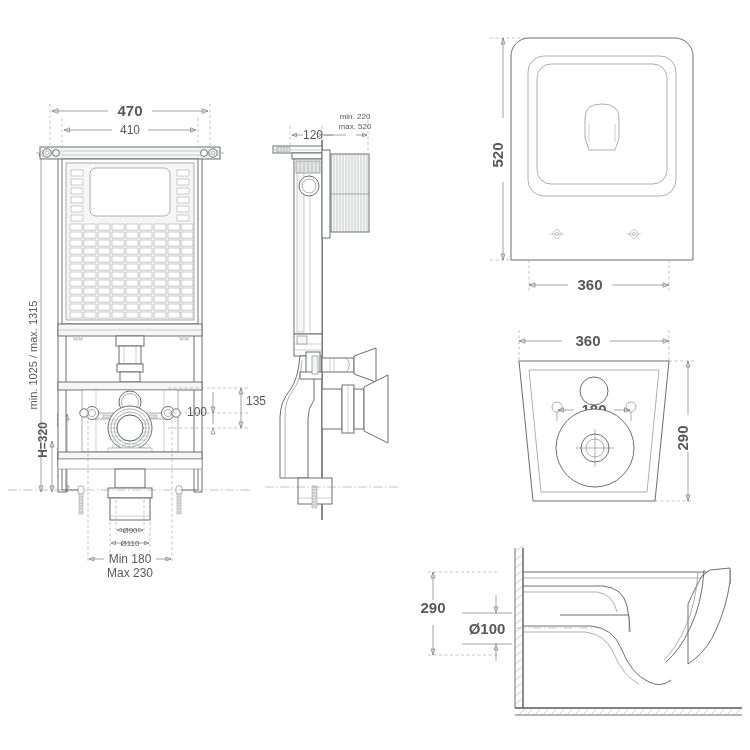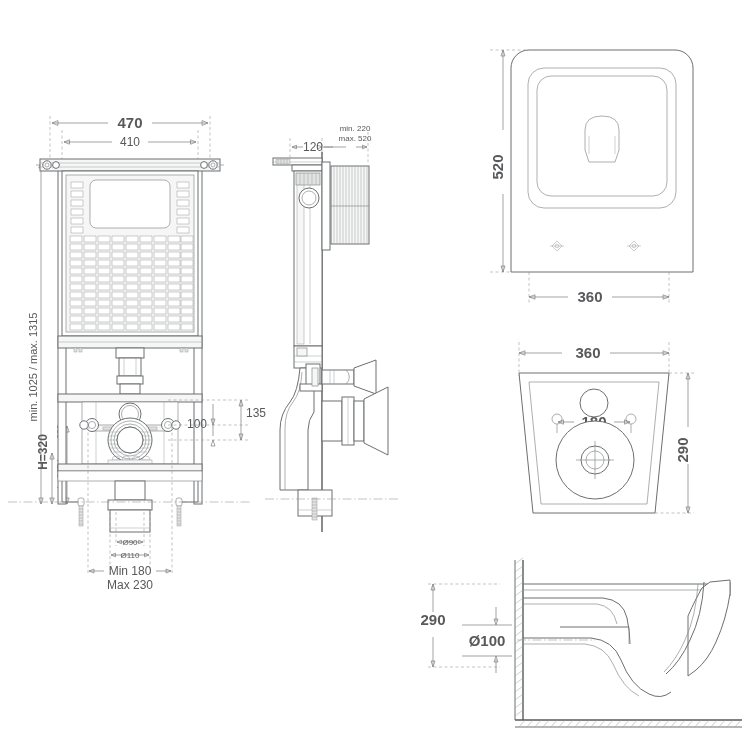--- a/index.html
+++ b/index.html
@@ -4,21 +4,21 @@
 <title>Technical Drawing</title>
 <style>
   html,body{margin:0;padding:0;background:#ffffff;}
   body{
     width:750px;height:750px;
     font-family:"Liberation Sans", sans-serif;
     color:#4a4a4a;
     overflow:hidden;
     position:relative;
   }
-  #sheet{position:absolute;left:0;top:12px;width:750px;height:623px;}
+  #sheet{position:absolute;left:0;top:0;width:750px;height:623px;}
   svg{display:block;}
   text{font-family:"Liberation Sans", sans-serif;fill:#58595b;}
   .dimtxt{font-size:12px;}
   .dimtxt-sm{font-size:8px;}
   .dimtxt-lg{font-size:15px;font-weight:bold;}
   .dimtxt-md{font-size:11px;}
   .ln{stroke:#6d6e71;fill:none;stroke-width:1;}
   .ln-thin{stroke:#8a8c8e;fill:none;stroke-width:0.7;}
   .ln-vthin{stroke:#9a9c9e;fill:none;stroke-width:0.5;}
   .ln-hvy{stroke:#58595b;fill:none;stroke-width:1.4;}

